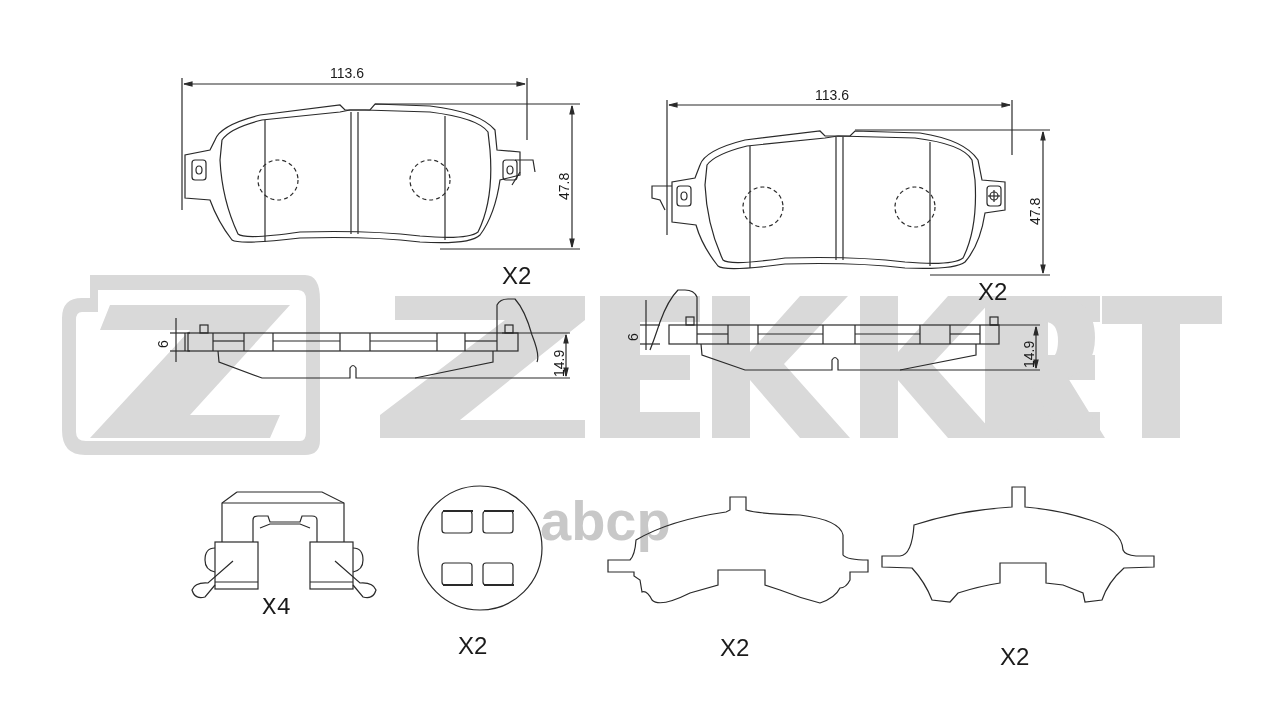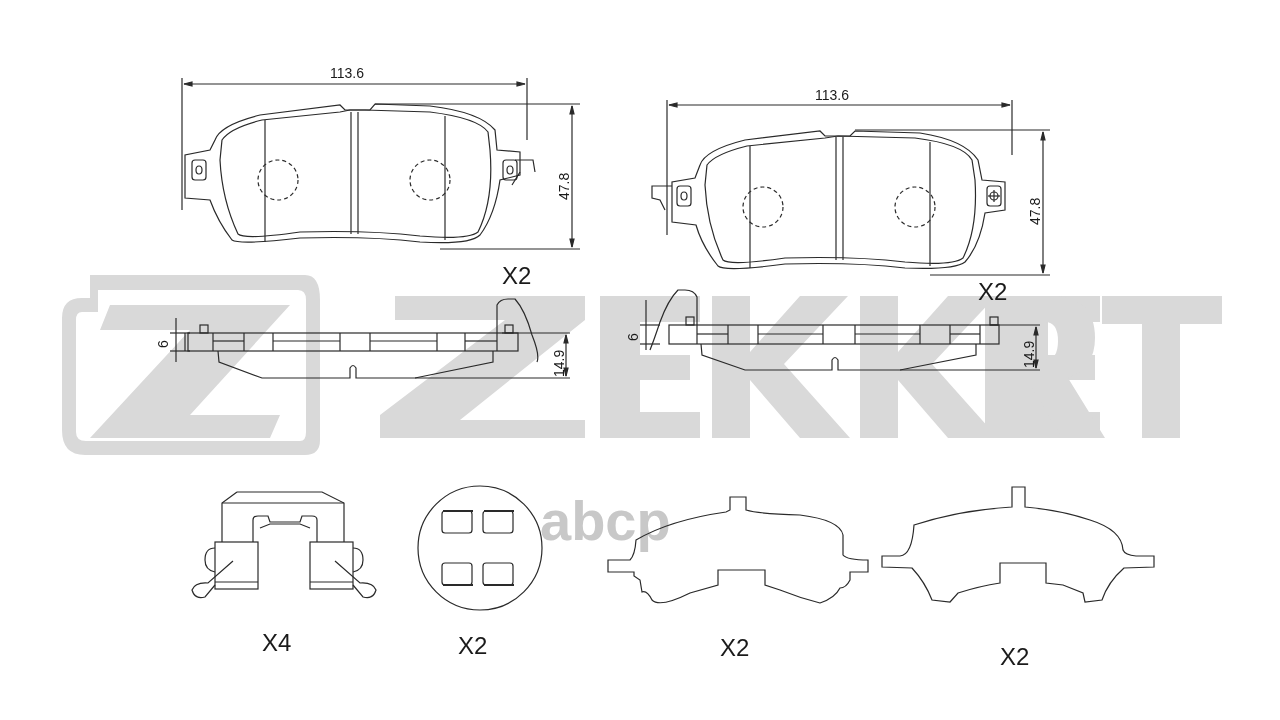--- a/index.html
+++ b/index.html
@@ -199,16 +199,16 @@
     <path d="M730,497 L746,497 L746,510 Q760,514 800,515 Q840,520 843,535 L843,555 Q847,560 868,560 L868,572 L850,572 L850,580 Q846,588 840,588 Q835,598 820,603 Q800,598 780,590 L765,585 L765,570 L718,570 L718,585 L690,593 Q660,608 652,600 Q647,590 642,592 L640,580 L634,576 L634,572 L608,572 L608,560 L630,560 Q635,555 636,540 Q670,520 726,512 L730,510 Z"></path>
   </g>
 
   <g>
     <path d="M1012,487 L1025,487 L1025,507 Q1060,510 1090,520 Q1122,530 1123,550 Q1125,555 1136,556 L1154,556 L1154,567 L1124,568 Q1108,582 1102,600 L1085,602 L1083,593 L1063,585 L1046,583 L1046,563 L1000,563 L1000,583 Q980,586 958,593 L950,602 L932,600 Q925,582 912,568 L882,567 L882,556 L900,556 Q912,555 914,525 Q960,510 1012,507 Z"></path>
   </g>
 </svg>
 
 <div class="qty" style="left:502px;top:262px;">X2</div>
 <div class="qty" style="left:978px;top:278px;">X2</div>
-<div class="qty" style="left:262px;top:629px;">X4</div>
+<div class="qty" style="left:262px;top:594px;font-family:Liberation Mono, monospace;">X4</div>
 <div class="qty" style="left:458px;top:632px;">X2</div>
 <div class="qty" style="left:720px;top:634px;">X2</div>
 <div class="qty" style="left:1000px;top:643px;">X2</div>
 
 </body></html>

